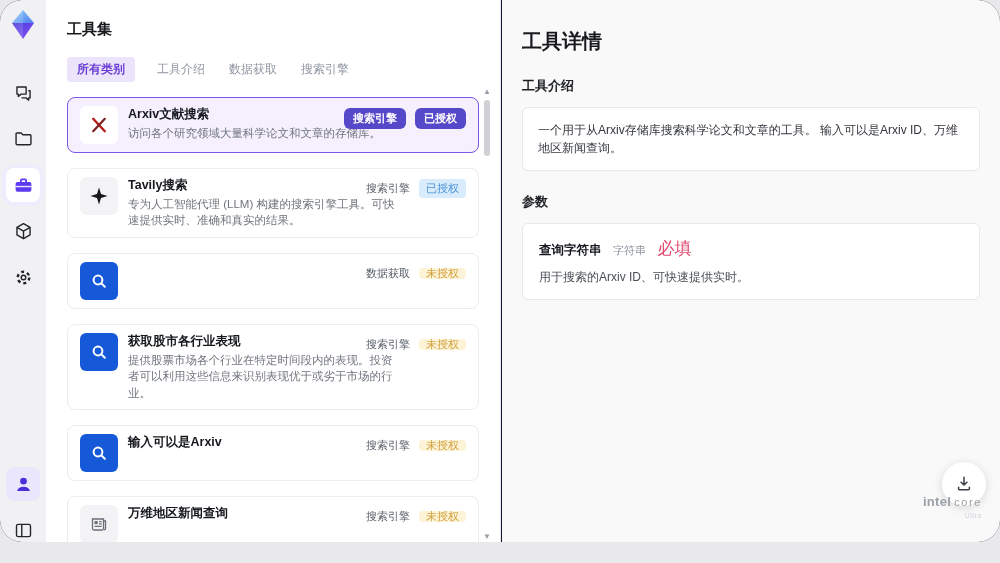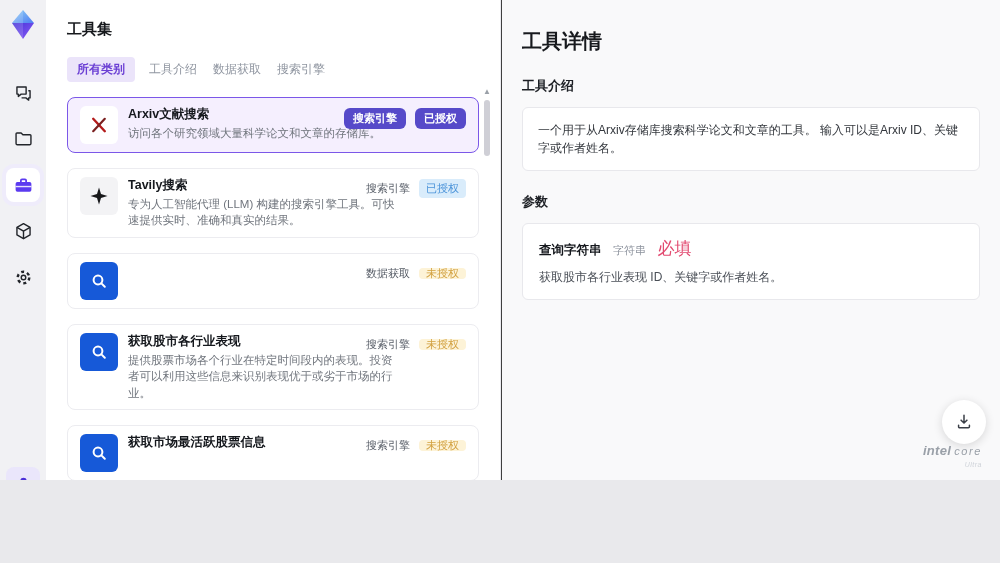--- a/index.html
+++ b/index.html
@@ -1,34 +1,34 @@
 <!DOCTYPE html>
 <html><head>
 <meta charset="utf-8">
 <style>
   html,body{margin:0;padding:0;background:#e9e9ec;}
   .app{
-    position:relative;width:1000px;height:480px;overflow:hidden;background:#404040;
-    font-family:"Liberation Sans","DejaVu Sans",sans-serif;color:#1c1f24;
+    position:relative;width:1000px;height:542px;overflow:hidden;background:#0f172a;
+    font-family:"Liberation Sans","DejaVu Sans",sans-serif;color:#1c1f24;border-radius:22px;
   }
   
   .rail{position:absolute;left:0;top:0;width:46px;height:563px;background:#f1f1f4;
     display:flex;flex-direction:column;align-items:center;box-sizing:border-box;padding:8px 0 10px;}
   .rail .logo{width:30px;height:34px;margin-bottom:28px;}
   .rail-btn{width:34px;height:34px;border-radius:8px;display:flex;align-items:center;justify-content:center;
     margin:6px 0;cursor:pointer;}
   .rail-btn svg{width:21px;height:21px;}
   .rail-btn.active{background:#ffffff;box-shadow:0 0 0 4px #efecfb;}
   .rail-spacer{flex:1;}
   .rail-btn.user{background:#eae6fb;}
   
   .list-panel{position:absolute;left:46px;top:0;width:455px;height:563px;background:#fff;
     border-right:1px solid #ececf0;box-sizing:border-box;padding:18px 0 0 21px;}
   .page-title{font-size:15px;font-weight:bold;color:#17191d;margin:2px 0 18px;}
-  .tabs{display:flex;align-items:center;gap:12px;font-size:12px;color:#9096a1;}
+  .tabs{display:flex;align-items:center;gap:20px;font-size:12px;color:#9096a1;}
   .tab{cursor:pointer;padding:4px 2px;white-space:nowrap;}
   .tab.selected{background:#ebe4fa;color:#6b3fd4;border-radius:4px;padding:4px 10px;font-weight:bold;}
   .cards{margin-top:15px;display:flex;flex-direction:column;gap:15px;width:412px;}
   .card{position:relative;display:flex;background:#fff;border:1px solid #ececf0;border-radius:8px;
     padding:8px 12px;box-sizing:border-box;cursor:pointer;}
   .card.selected{background:#f5effe;border:1.5px solid #7b57e8;}
   .tool-icon{flex:0 0 38px;width:38px;height:38px;border-radius:6px;display:flex;align-items:center;
     justify-content:center;margin-right:10px;}
   .tool-icon.white{background:#ffffff;}
   .tool-icon.gray{background:#f3f3f5;}
@@ -56,21 +56,21 @@
   .intro-card{background:#fff;border:1px solid #e8e8ec;border-radius:6px;padding:13px 15px;
     font-size:12px;color:#33373d;line-height:1.5;margin-bottom:22px;}
   .param-card{background:#fff;border:1px solid #e8e8ec;border-radius:6px;padding:13px 16px;}
   .param-name{font-size:12.5px;font-weight:bold;color:#15181d;display:inline;}
   .param-type{font-size:11px;color:#8b919c;margin-left:7px;}
   .param-required{font-size:17px;color:#e24a70;margin-left:7px;}
   .param-desc{font-size:12px;color:#4a4f57;margin-top:9px;}
   
   .fab{position:absolute;right:14px;bottom:36px;width:44px;height:44px;border-radius:50%;background:#fff;
     box-shadow:0 2px 10px rgba(0,0,0,.14);display:flex;align-items:center;justify-content:center;cursor:pointer;}
-  .intel{position:absolute;right:18px;bottom:12px;text-align:right;color:#9aa0a8;line-height:1;font-style:italic;}
+  .intel{position:absolute;right:18px;bottom:23px;text-align:right;color:#9aa0a8;line-height:1;}
   .intel .a{font-size:13px;font-weight:bold;letter-spacing:.3px;}
   .intel .b{font-size:11px;letter-spacing:1.6px;margin-left:3px;}
   .intel .c{display:block;font-size:7px;color:#cfd3d9;margin-top:3px;letter-spacing:.5px;}
 </style>
 </head>
 <body>
 
 <div class="app">
 
   <div class="rail">
@@ -213,21 +213,21 @@
       </div>
 
       <div class="card">
         <div class="tool-icon blue">
           <svg viewBox="0 0 20 20" width="20" height="20">
             <circle cx="9" cy="9" r="4.4" fill="none" stroke="#fff" stroke-width="2"></circle>
             <line x1="12.4" y1="12.4" x2="15.8" y2="15.8" stroke="#fff" stroke-width="2" stroke-linecap="round"></line>
           </svg>
         </div>
         <div class="tool-main">
-          <div class="tool-name">获取市场最活跃股票信息</div>
+          <div class="tool-name">输入可以是Arxiv</div>
         </div>
         <div class="tool-tags">
           <span class="chip cat-text">搜索引擎</span>
           <span class="chip st-amber">未授权</span>
         </div>
       </div>
 
       <div class="card">
         <div class="tool-icon gray">
           <svg viewBox="0 0 20 20" width="20" height="20" fill="none" stroke="#6b6f76" stroke-width="1.3">
@@ -255,28 +255,28 @@
       <div class="arrow up">▲</div>
       <div class="thumb"></div>
       <div class="arrow down">▼</div>
     </div>
   </div>
 
   <div class="detail-panel">
     <div class="detail-title">工具详情</div>
 
     <div class="section-h">工具介绍</div>
-    <div class="intro-card">一个用于从Arxiv存储库搜索科学论文和文章的工具。 输入可以是Arxiv ID、关键字或作者姓名。</div>
+    <div class="intro-card">一个用于从Arxiv存储库搜索科学论文和文章的工具。 输入可以是Arxiv ID、万维地区新闻查询。</div>
 
     <div class="section-h">参数</div>
     <div class="param-card">
       <span class="param-name">查询字符串</span>
       <span class="param-type">字符串</span>
       <span class="param-required">必填</span>
-      <div class="param-desc">获取股市各行业表现 ID、关键字或作者姓名。</div>
+      <div class="param-desc">用于搜索的Arxiv ID、可快速提供实时。</div>
     </div>
   </div>
 
   <div class="fab">
     <svg viewBox="0 0 24 24" width="20" height="20" fill="none" stroke="#3a3f47" stroke-width="1.8" stroke-linecap="round" stroke-linejoin="round">
       <path d="M12 4v9M8.5 9.8 12 13.3l3.5-3.5"></path>
       <path d="M5.5 15.8v1.9a1.3 1.3 0 0 0 1.3 1.3h10.4a1.3 1.3 0 0 0 1.3-1.3v-1.9"></path>
     </svg>
   </div>
 

